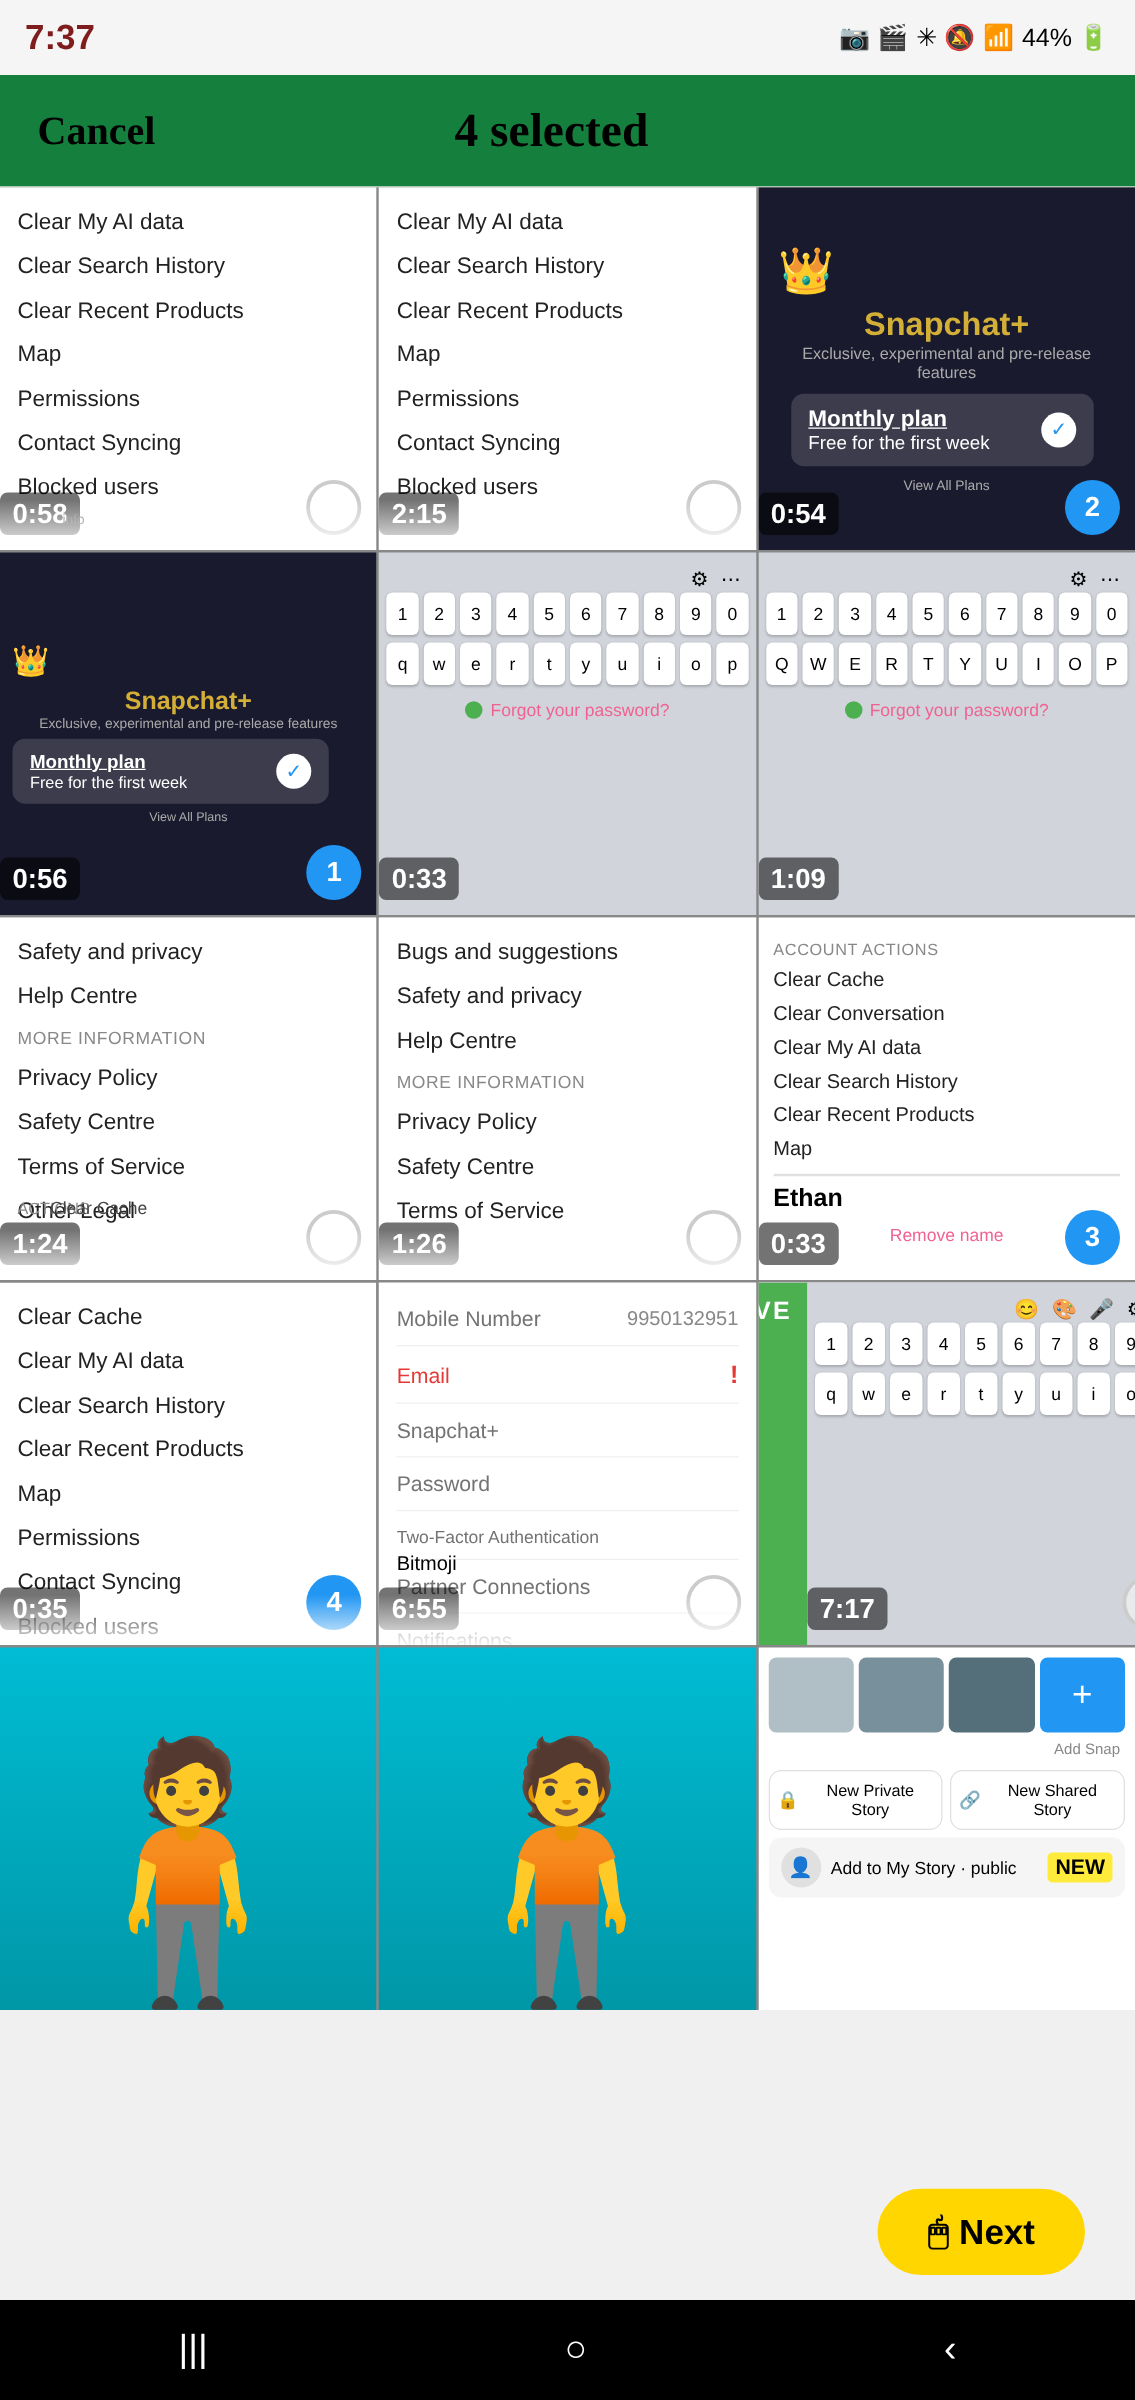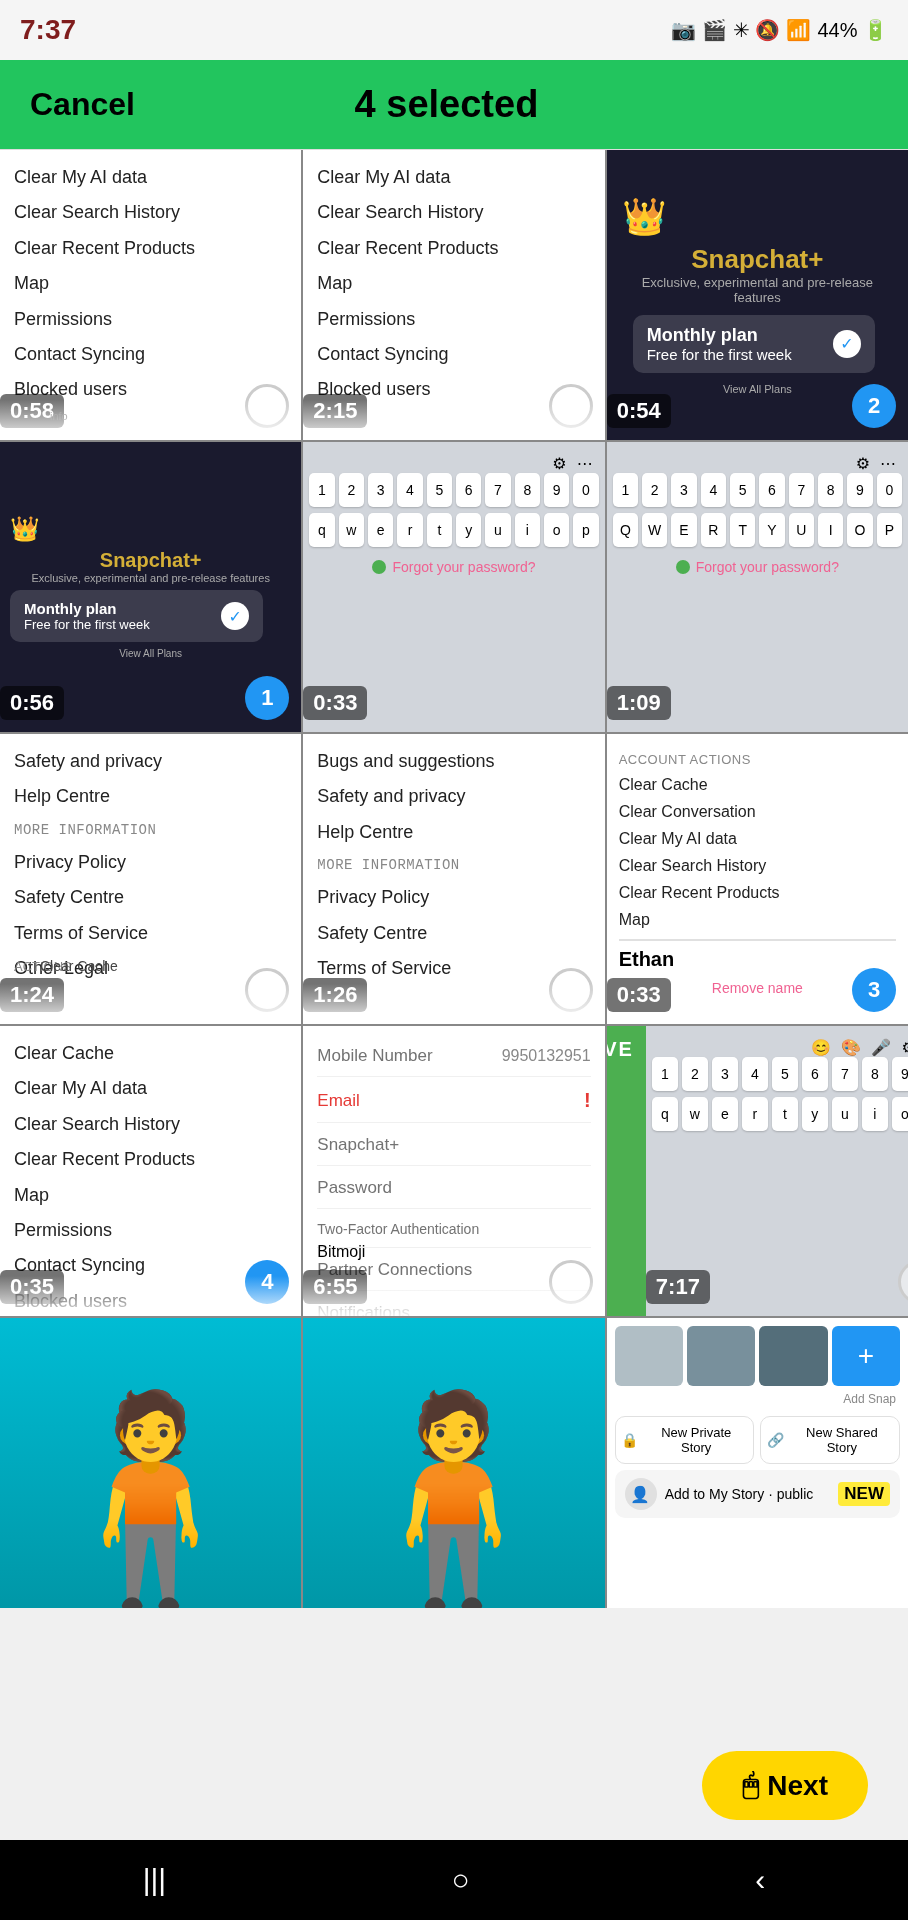--- a/index.html
+++ b/index.html
@@ -33,26 +33,27 @@
       align-items: center;
       gap: 6px;
       font-size: 20px;
       color: #000;
     }
 
     
     .header {
       width: 100%;
       height: 90px;
-      background: #22c55e;
+      background: #15803d;
       display: flex;
       align-items: center;
       justify-content: space-between;
       padding: 0 30px;
       border-bottom: 1px solid #ddd;
+      font-family: Liberation Serif, serif;
     }
     .header-cancel {
       font-size: 32px;
       font-weight: 700;
       color: #000;
     }
     .header-selected {
       font-size: 38px;
       font-weight: 700;
       color: #000;
@@ -82,21 +83,21 @@
       flex-direction: column;
       gap: 4px;
     }
     .settings-item {
       font-size: 18px;
       color: #222;
       padding: 4px 0;
       line-height: 1.3;
     }
     .settings-item.green { color: #4CAF50; }
-    .settings-item.link { color: #888; font-size: 14px; letter-spacing: 0.5px; text-transform: uppercase; font-family: Liberation Mono, monospace; }
+    .settings-item.link { color: #888; font-size: 14px; letter-spacing: 0.5px; text-transform: uppercase; }
 
     
     .timer-badge {
       position: absolute;
       bottom: 12px;
       left: 0;
       background: rgba(0,0,0,0.55);
       color: #fff;
       font-size: 22px;
       font-weight: 700;
@@ -154,21 +155,21 @@
       text-align: center;
       padding: 0 10px;
     }
     .plan-card {
       background: rgba(255,255,255,0.15);
       border-radius: 10px;
       padding: 10px 14px;
       margin: 10px;
       width: 90%;
     }
-    .plan-title { color: #fff; font-size: 18px; font-weight: 700; }
+    .plan-title { color: #fff; font-size: 18px; font-weight: 700; text-decoration: underline; }
     .plan-free { color: #fff; font-size: 15px; }
     .plan-check {
       position: absolute;
       right: 14px;
       top: 50%;
       transform: translateY(-50%);
       width: 28px;
       height: 28px;
       background: #fff;
       border-radius: 50%;

